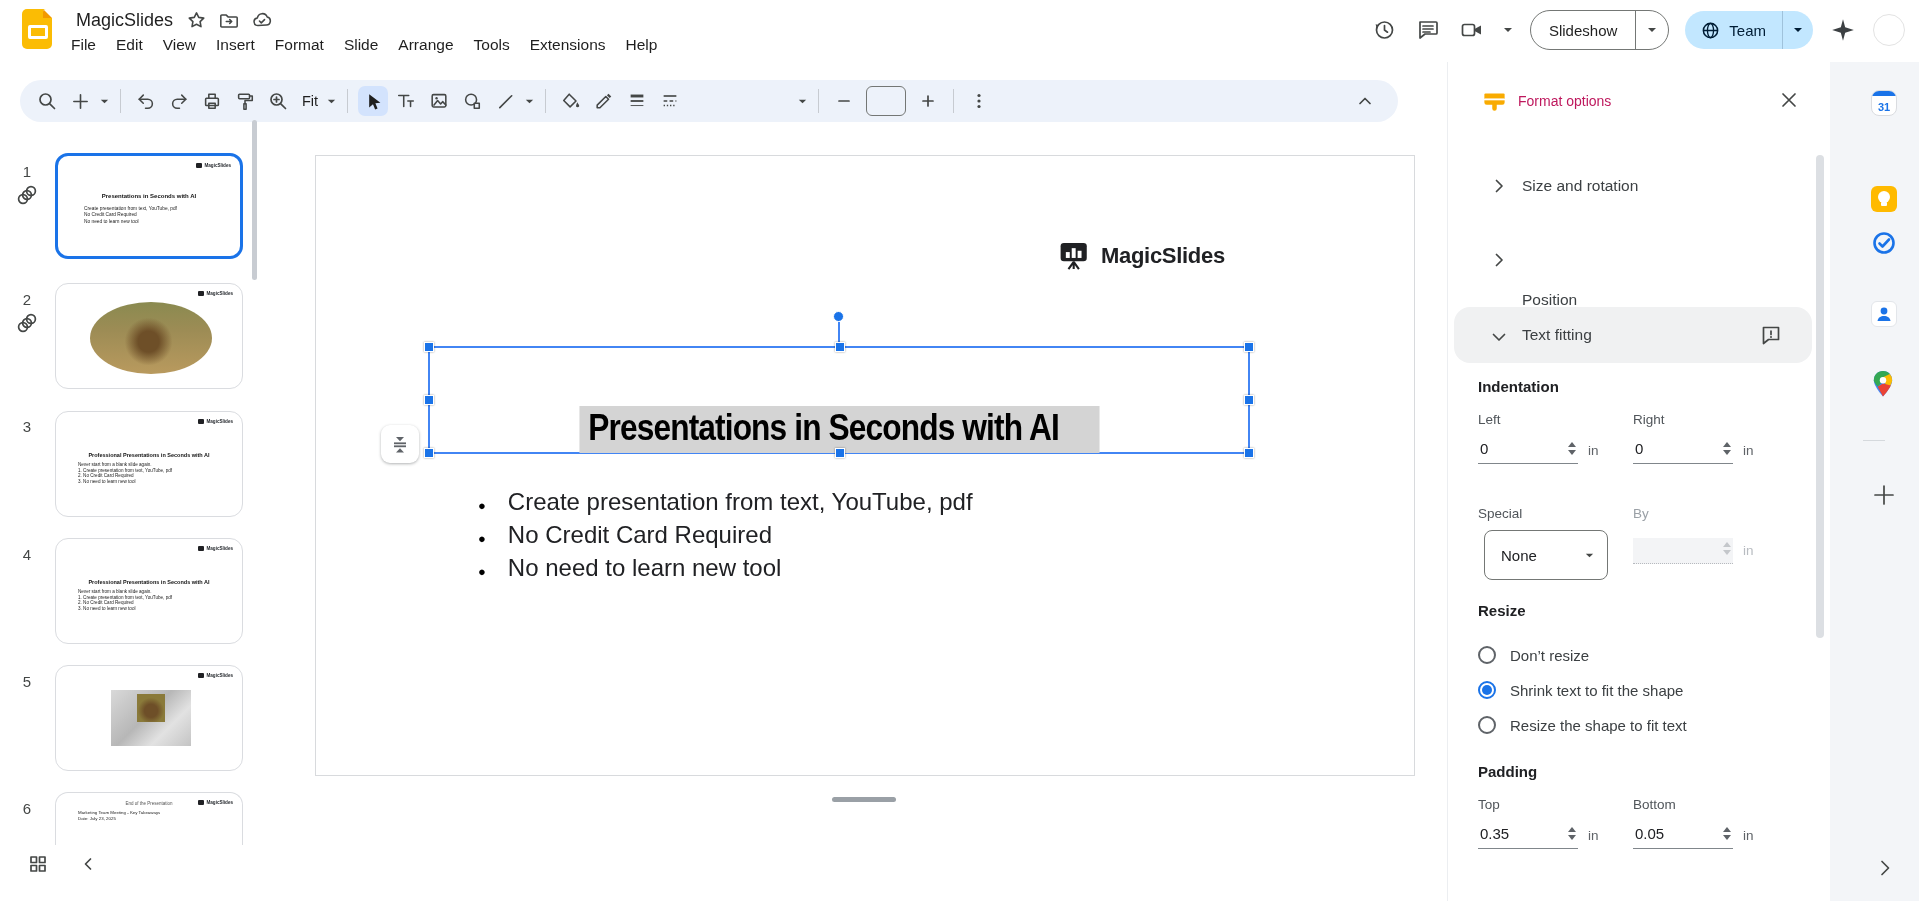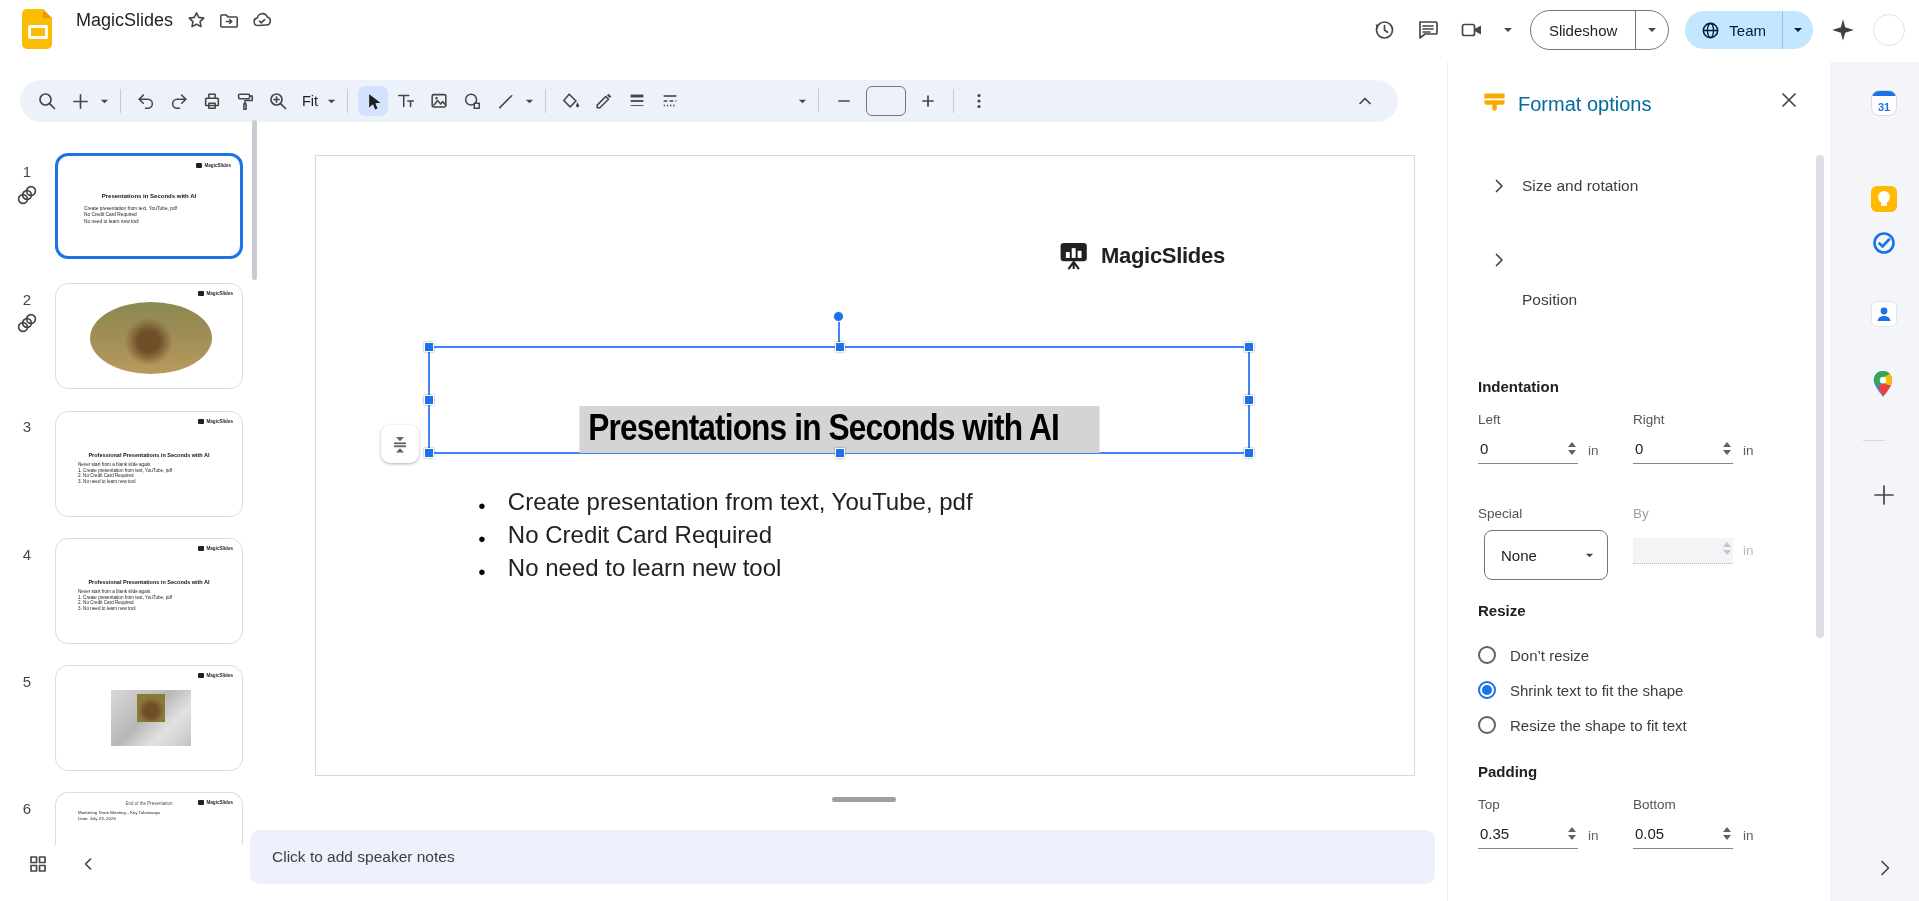--- a/index.html
+++ b/index.html
@@ -88,21 +88,21 @@
 
   
   .notes{position:absolute;left:250px;top:830px;width:1185px;height:54px;background:#eef1fb;border-radius:9px;}
   .notes .ph{padding-left:22px;line-height:54px;font-size:15.5px;color:#3c4043;}
   .blc{position:absolute;top:852px;width:24px;height:24px;display:flex;align-items:center;justify-content:center;}
 
   
   .panel-sep{position:absolute;left:1447px;top:62px;bottom:0;width:1px;background:#eceef1;}
   .panel{position:absolute;left:1447px;top:0;width:383px;height:901px;}
   .p-abs{position:absolute;}
-  .p-title{font-size:20px;color:#0369a1;}
+  .p-title{font-size:14px;color:#be185d;}
   .p-close{width:24px;height:24px;display:flex;align-items:center;justify-content:center;}
   .sec-label{font-size:15.5px;color:#3c4043;}
   .tf-band{position:absolute;left:7px;top:307px;width:358px;height:56px;background:#f0f1f2;border-radius:16px;}
   .h15{font-size:15px;font-weight:bold;color:#202124;}
   .flabel{font-size:13.5px;color:#50555a;}
   .flabel.dis{color:#9aa0a6;}
   .frow{display:flex;align-items:flex-end;gap:10px;}
   .ufield{display:flex;align-items:center;justify-content:space-between;width:100px;
           border-bottom:1px solid #80868b;padding:2px 2px 6px 2px;box-sizing:border-box;}
   .ufield .val{font-size:15px;color:#202124;}
@@ -159,20 +159,32 @@
             <path class="ic" d="M8 11.5h6m0 0-2.2-2.2M14 11.5l-2.2 2.2"></path>
           </svg>
       </span>
       <span class="mini">
         <svg width="21" height="21" viewBox="0 0 22 22">
             <path class="ic" d="M6.5 16.5a4.2 4.2 0 0 1-.6-8.36A5.6 5.6 0 0 1 16.7 7.2a4.4 4.4 0 0 1-.9 8.7z"></path>
             <path class="ic" d="M8.2 11.6l2 2 3.6-3.6"></path>
           </svg>
       </span>
     </div>
+    <div class="menu-row">
+      <span>File</span>
+      <span>Edit</span>
+      <span>View</span>
+      <span>Insert</span>
+      <span>Format</span>
+      <span>Slide</span>
+      <span>Arrange</span>
+      <span>Tools</span>
+      <span>Extensions</span>
+      <span>Help</span>
+    </div>
     <div class="top-actions">
       <span class="tact">
         <svg width="24" height="24" viewBox="0 0 24 24">
             <circle class="ic" cx="12.5" cy="12" r="8"></circle>
             <path class="ic" d="M12.5 7.5V12l3 2.2"></path>
             <path d="M4.5 9.5 3.6 6.2 7 7.1z" fill="#444746"></path>
           </svg>
       </span>
       <span class="tact">
         <svg width="24" height="24" viewBox="0 0 24 24">
@@ -500,23 +512,20 @@
         </div>
       <div class="row">
           <span class="dot">●</span>
           <span class="bt">No need to learn new tool</span>
         </div>
     </div>
   </div>
 
   <div class="hscroll"></div>
 
-  <div class="notes">
-    <div class="ph">Click to add speaker notes</div>
-  </div>
   <span class="blc" style="left:26px;">
     <svg width="20" height="20" viewBox="0 0 20 20">
         <rect class="ic" x="3" y="3" width="5.5" height="5.5"></rect>
         <rect class="ic" x="11.5" y="3" width="5.5" height="5.5"></rect>
         <rect class="ic" x="3" y="11.5" width="5.5" height="5.5"></rect>
         <rect class="ic" x="11.5" y="11.5" width="5.5" height="5.5"></rect>
       </svg>
   </span>
   <span class="blc" style="left:76px;">
     <svg width="16" height="16" viewBox="0 0 16 16">
@@ -547,20 +556,35 @@
     </span>
     <span class="p-abs sec-label" style="left:75px;top:177px;">Size and rotation</span>
 
     <span class="p-abs" style="left:43px;top:251px;">
       <svg width="18" height="18" viewBox="0 0 18 18">
           <path class="ic" d="M6.5 3.5 12 9l-5.5 5.5" stroke-width="2"></path>
         </svg>
     </span>
     <span class="p-abs sec-label" style="left:75px;top:251px;margin-top:40px;">Position</span>
 
+    <div class="tf-band">
+      <span class="p-abs" style="left:36px;top:21px;">
+        <svg width="18" height="18" viewBox="0 0 18 18">
+            <path class="ic" d="M3.5 6.5 9 12l5.5-5.5" stroke-width="2"></path>
+          </svg>
+      </span>
+      <span class="p-abs sec-label" style="left:68px;top:19px;">Text fitting</span>
+      <span class="p-abs" style="left:306px;top:17px;">
+        <svg width="22" height="22" viewBox="0 0 22 22">
+            <path class="ic" d="M3.5 3.5h15v12h-10l-5 4z"></path>
+            <line class="ic" x1="11" y1="7" x2="11" y2="10.5"></line>
+            <circle cx="11" cy="13" r="1" fill="#444746"></circle>
+          </svg>
+      </span>
+    </div>
 
     <span class="p-abs h15" style="left:31px;top:378px;">Indentation</span>
     <span class="p-abs flabel" style="left:31px;top:412px;">Left</span>
     <span class="p-abs flabel" style="left:186px;top:412px;">Right</span>
     <div class="p-abs frow" style="left:31px;top:438px;">
       <div class="ufield">
         <span class="val">0</span>
         <span class="spin">
             <i class="up"></i>
             <i class="dn"></i>

